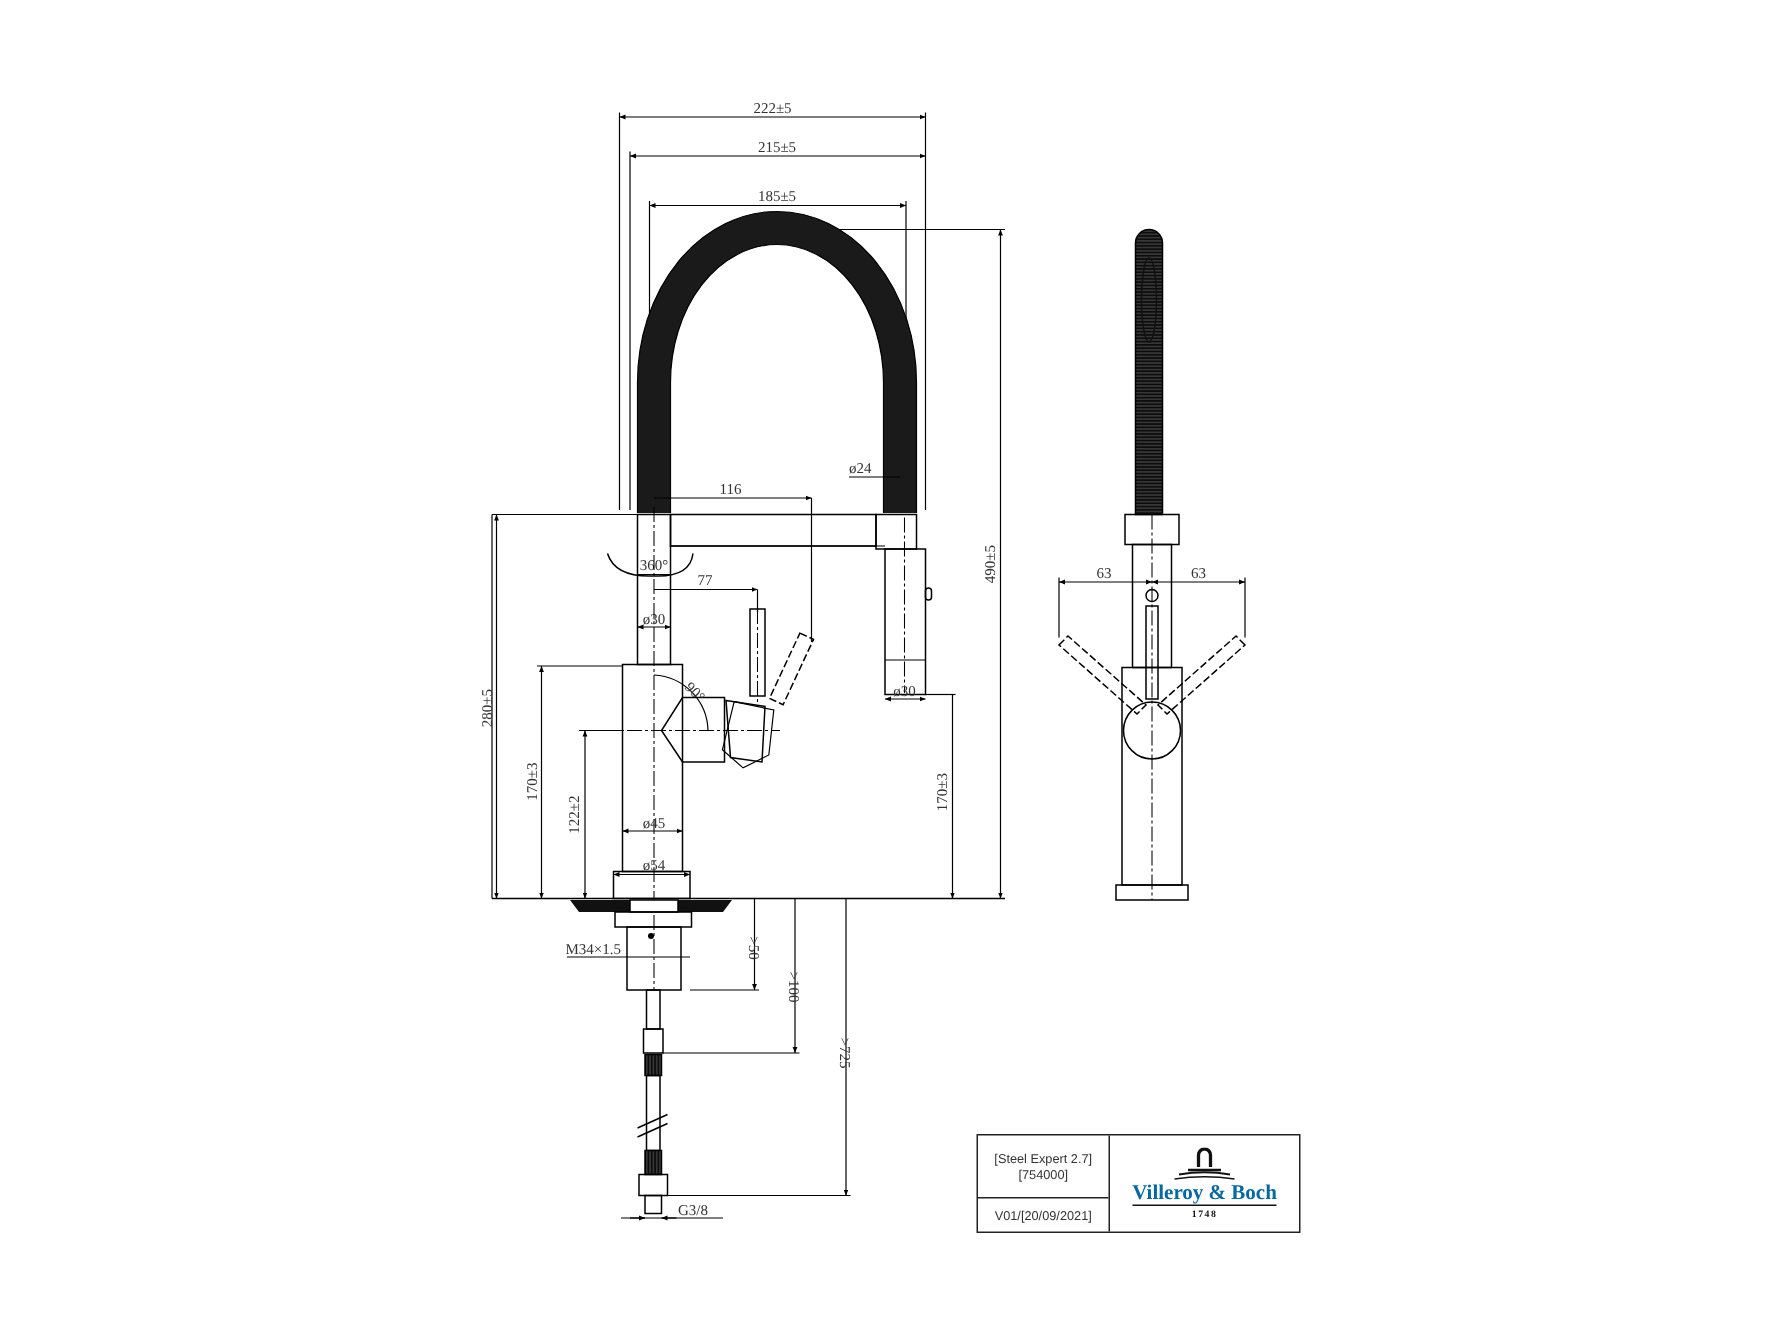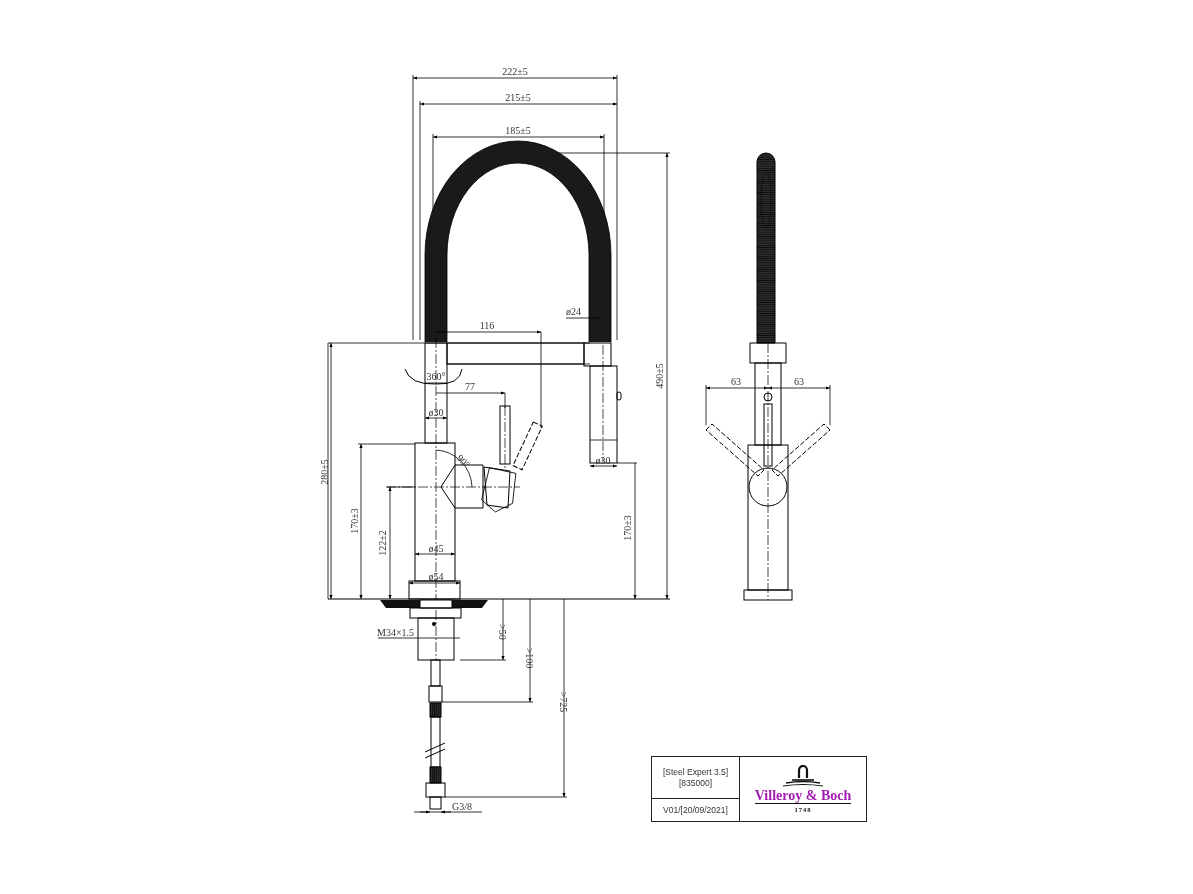--- a/index.html
+++ b/index.html
@@ -15,21 +15,21 @@
   #title-block { position: absolute; left: 651px; top: 756px; width: 216px; height: 66px;
                  border: 1px solid #222; box-sizing: border-box; background: #fff; }
   #tb-left { position: absolute; left: 0; top: 0; width: 87px; height: 64px; border-right: 1px solid #222; }
   #tb-top { position: absolute; left: 0; top: 0; width: 87px; height: 41px; border-bottom: 1px solid #222;
             display: flex; flex-direction: column; align-items: center; justify-content: center; }
   #tb-bot { position: absolute; left: 0; top: 42px; width: 87px; height: 22px;
             display: flex; align-items: center; justify-content: center; }
   .tb-txt { font-family: "Liberation Sans", sans-serif; font-size: 8.5px; color: #333; line-height: 11px; }
   #tb-logo { position: absolute; left: 88px; top: 0; width: 126px; height: 64px;
              display: flex; flex-direction: column; align-items: center; justify-content: center; }
-  #brand-name { font-family: "Liberation Serif", serif; font-weight: bold; font-size: 14px; color: #a21caf;
+  #brand-name { font-family: "Liberation Serif", serif; font-weight: bold; font-size: 14px; color: #0369a1;
                 border-bottom: 1.5px solid #111; line-height: 15px; margin-top: 1px; }
   #brand-year { font-family: "Liberation Serif", serif; font-weight: bold; font-size: 6.5px; color: #111;
                 letter-spacing: 1px; margin-top: 2px; }
 </style>
 </head>
 <body>
 
 <svg id="drawing" viewBox="0 0 1193 894" xmlns="http://www.w3.org/2000/svg">
   <defs>
     <pattern id="ribs" width="4" height="2.2" patternUnits="userSpaceOnUse">
@@ -206,22 +206,22 @@
     </g>
     <rect class="ln" x="748" y="445" width="40" height="145"></rect>
     <circle class="ln" cx="768" cy="487" r="19"></circle>
     <rect class="ln" x="744" y="590" width="48" height="10"></rect>
   </g>
 </svg>
 
 <div id="title-block">
   <div id="tb-left">
     <div id="tb-top">
-      <span class="tb-txt">[Steel Expert 3.5]</span>
-      <span class="tb-txt">[835000]</span>
+      <span class="tb-txt">[Steel Expert 2.7]</span>
+      <span class="tb-txt">[754000]</span>
     </div>
     <div id="tb-bot">
       <span class="tb-txt">V01/[20/09/2021]</span>
     </div>
   </div>
   <div id="tb-logo">
     <svg width="46" height="22" viewBox="0 0 46 22">
       <path d="M19 13 V5 A4 4 0 0 1 27 5 V13" fill="none" stroke="#111" stroke-width="2.2"></path>
       <line x1="12" y1="15" x2="34" y2="15" stroke="#111" stroke-width="1.6"></line>
       <path d="M6 18 Q23 15 40 18" fill="none" stroke="#111" stroke-width="1.3"></path>

